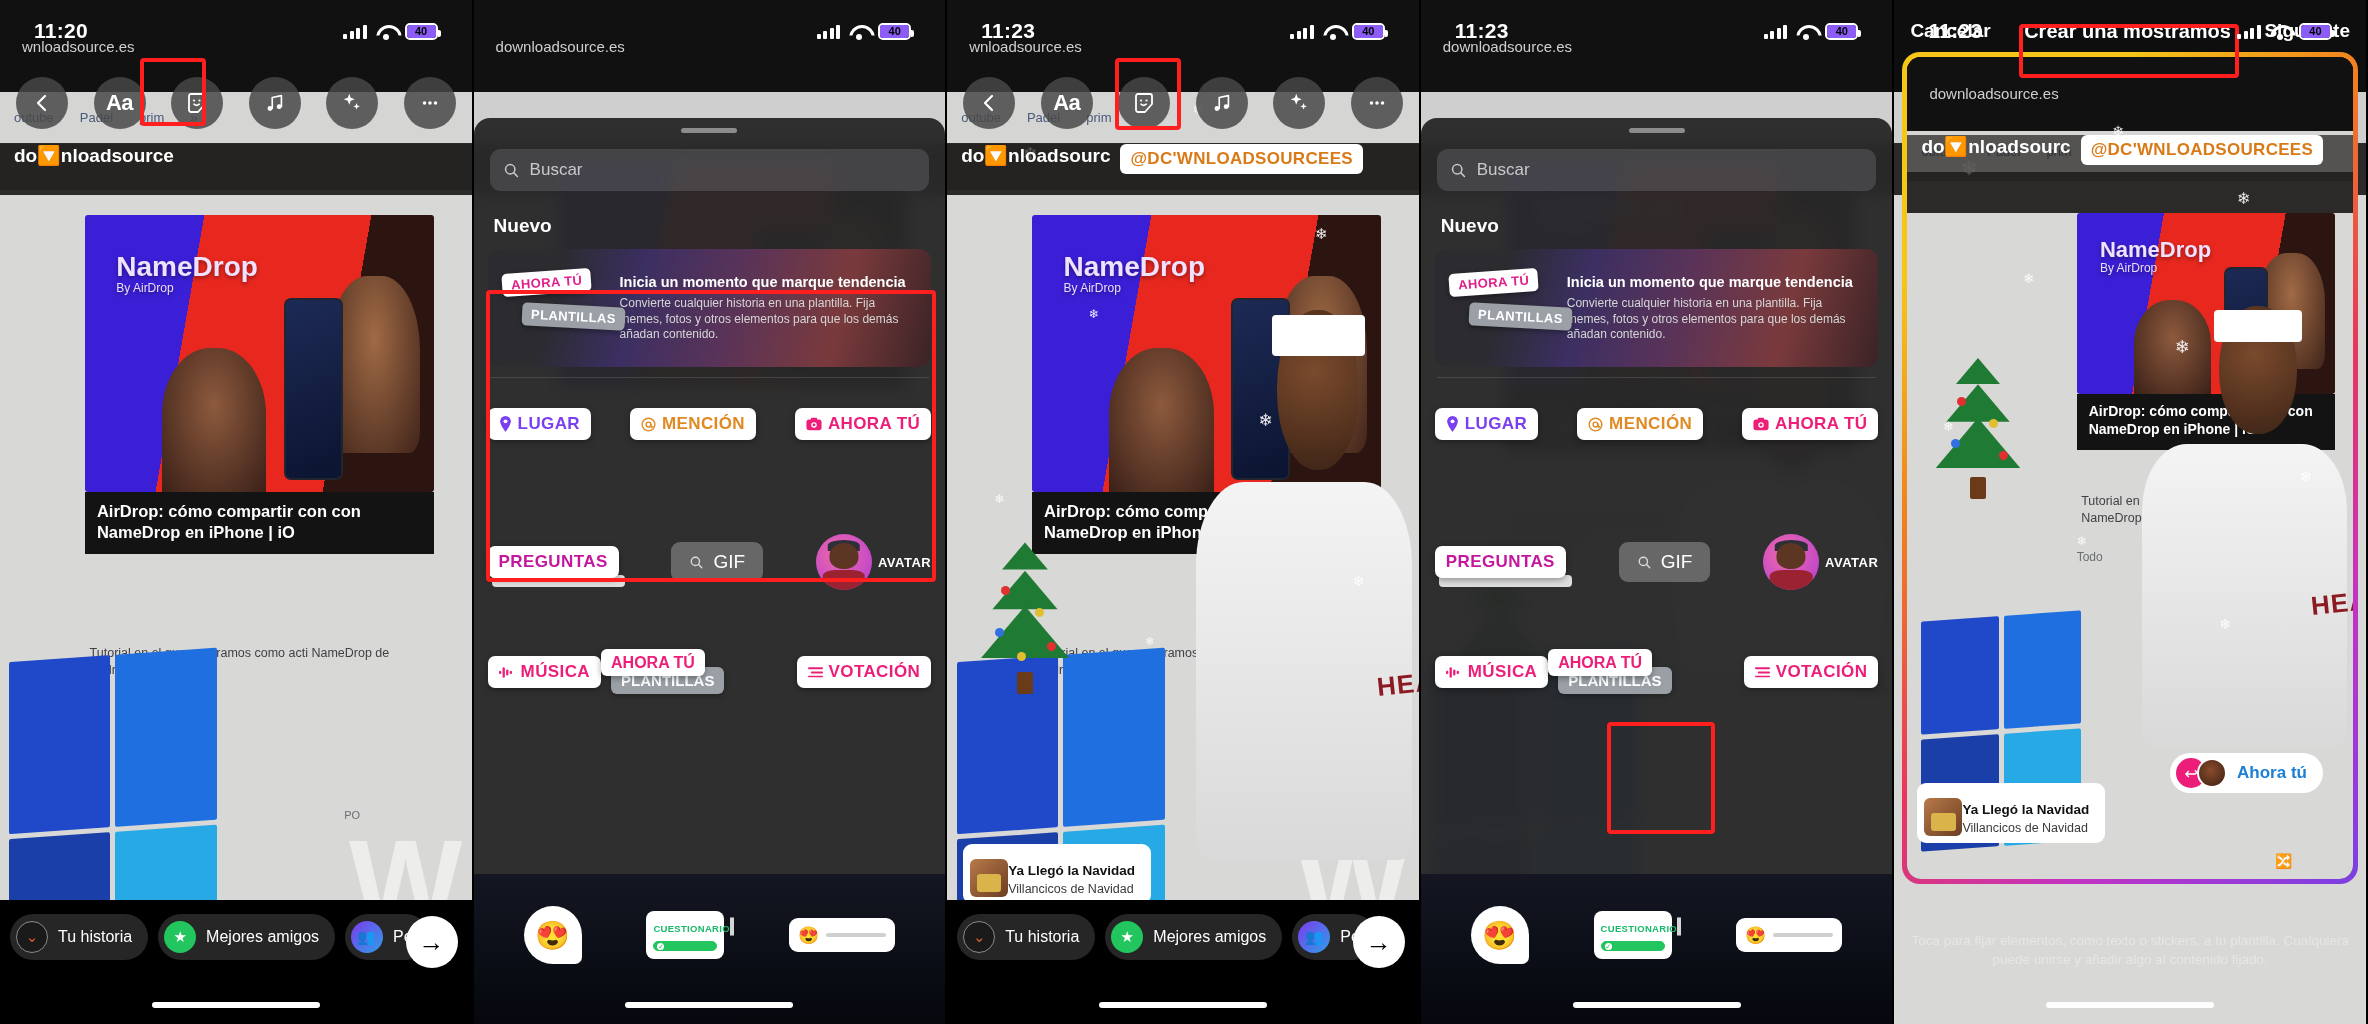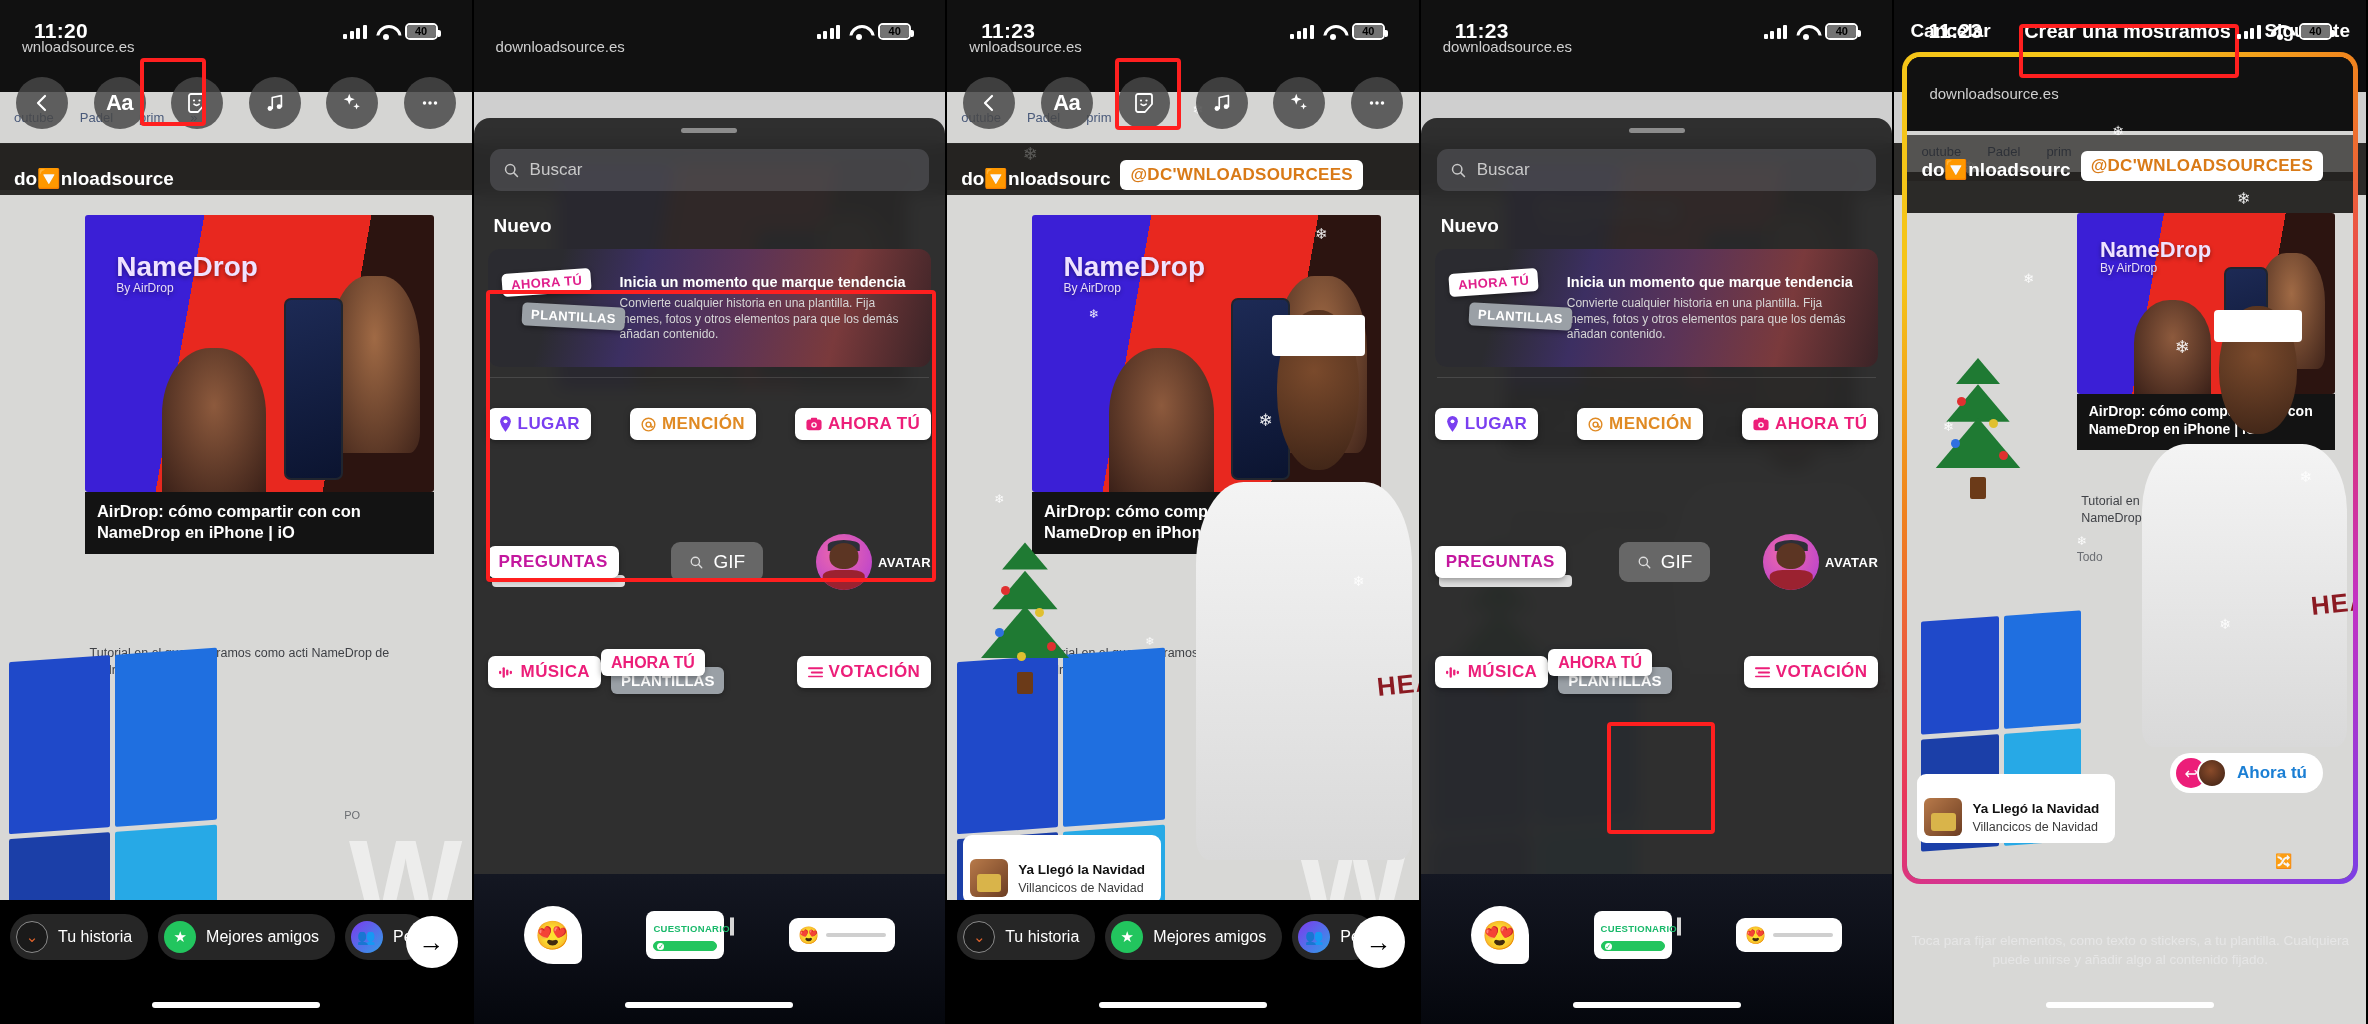--- a/index.html
+++ b/index.html
@@ -33,21 +33,21 @@
   .sig i:nth-child(3){height:11px} .sig i:nth-child(4){height:14px;background:#fff}
   .wifi { width: 20px; height: 15px; position: relative; }
   .wifi::before{content:"";position:absolute;left:0;top:1px;width:20px;height:20px;
     border:3px solid #fff;border-radius:50%;clip-path:polygon(0 0,100% 0,100% 42%,0 42%);}
   .wifi::after{content:"";position:absolute;left:7px;top:10px;width:6px;height:6px;
     background:#fff;border-radius:50%;}
   .batt { width: 33px; height: 17px; border: 2px solid #fff; border-radius: 5px;
     position: relative; display:flex;align-items:center;justify-content:center;}
   .batt::after{content:"";position:absolute;right:-5px;top:5px;width:3px;height:7px;
     background:#fff;border-radius:0 2px 2px 0;}
-  .batt span{font-size:11px;font-weight:bold;color:#000;background:#737373;
+  .batt span{font-size:11px;font-weight:bold;color:#000;background:#8b5cf6;
     width:100%;height:100%;display:flex;align-items:center;justify-content:center;border-radius:3px;}
 
   
   .canvas { position: absolute; top: 62px; left: 0; right: 0; bottom: 0; overflow: hidden; }
   .canvas.full { top: 0; }
 
   
   .shot {
     position:absolute; inset:0;
     background:
@@ -112,21 +112,21 @@
   .circ-btn svg{display:block}
   .circ-btn .aa{font-size:22px;font-weight:bold;letter-spacing:-.5px}
   .hl-box {
     position:absolute; border:4px solid #ff1f1f; border-radius:4px;
     pointer-events:none; z-index:35;
   }
 
   
   .dsbar{
     position:absolute; left:0; right:0; top:144px; height:46px; z-index:25;
-    display:flex; align-items:flex-end; gap:10px; padding-left:14px;
+    display:flex; align-items:flex-start; gap:10px; padding-left:14px;
     background:rgba(35,33,31,.72); color:#fff; font-size:19px; font-weight:bold;
   }
   .ds-chip{
     background:#fff;color:#d97a17;font-weight:bold;font-size:17px;
     padding:5px 10px;border-radius:6px;letter-spacing:.3px;
   }
 
   
   .audience {
     position:absolute;left:0;right:0;bottom:0;height:124px;z-index:30;
@@ -265,21 +265,21 @@
   .pl-body{position:absolute;left:14%;bottom:0;width:74%;height:66%;
     background:linear-gradient(180deg,#f4f4f4,#d9d9d9);border-radius:22% 22% 6% 6%;}
   .pl-head{position:absolute;left:42%;top:4%;width:28%;height:28%;
     background:radial-gradient(circle at 45% 38%,#7a4a2c,#3c2316);border-radius:48%;}
   .pl-band{position:absolute;left:40%;top:5%;width:32%;height:7%;background:#fff;border-radius:4px;}
   .pl-heat{position:absolute;right:4%;bottom:28%;color:#8b1a22;font-size:26px;font-weight:bold;
     letter-spacing:1px;transform:rotate(-6deg);}
 
   .music-card{
     position:absolute;left:16px;bottom:120px;z-index:26;
-    background:#fff;border-radius:9px;display:flex;align-items:center;gap:10px;padding:24px 16px 7px 7px;
+    background:#fff;border-radius:9px;display:flex;align-items:flex-end;padding:15px 16px 7px 7px;
   }
   .mc-art{width:38px;height:38px;border-radius:6px;
     background:linear-gradient(135deg,#b87a4a,#6c3d22);position:relative;overflow:hidden;}
   .mc-art::after{content:"";position:absolute;left:18%;bottom:12%;width:64%;height:48%;
     background:#d9b44a;border-radius:3px;}
   .mc-t{color:#111;font-size:13.5px;font-weight:bold;line-height:1.2;}
   .mc-s{color:#3a3a3a;font-size:12.5px;line-height:1.2;}
 
   
   .tmpl-frame{

